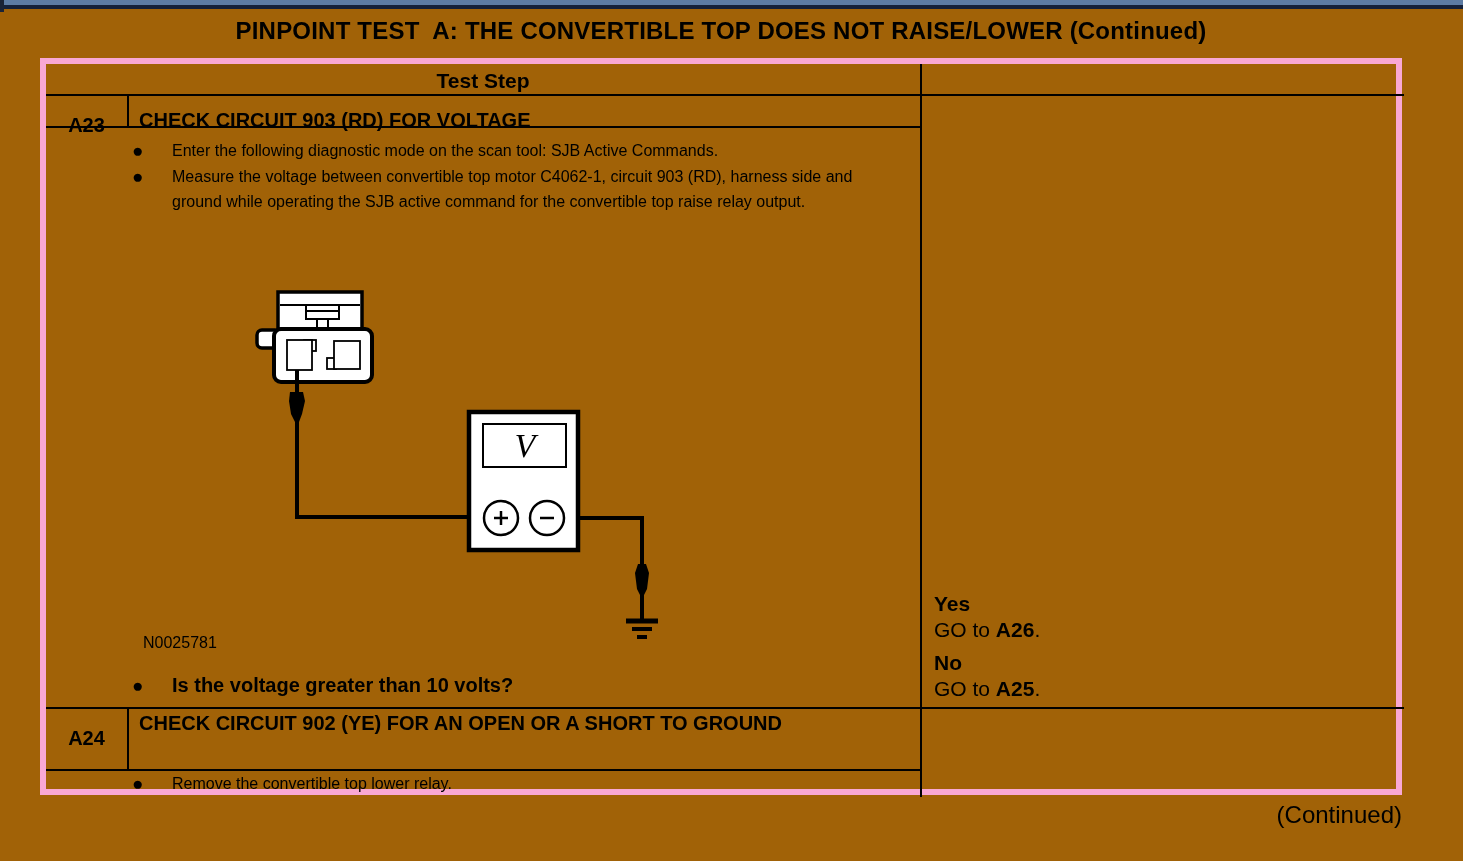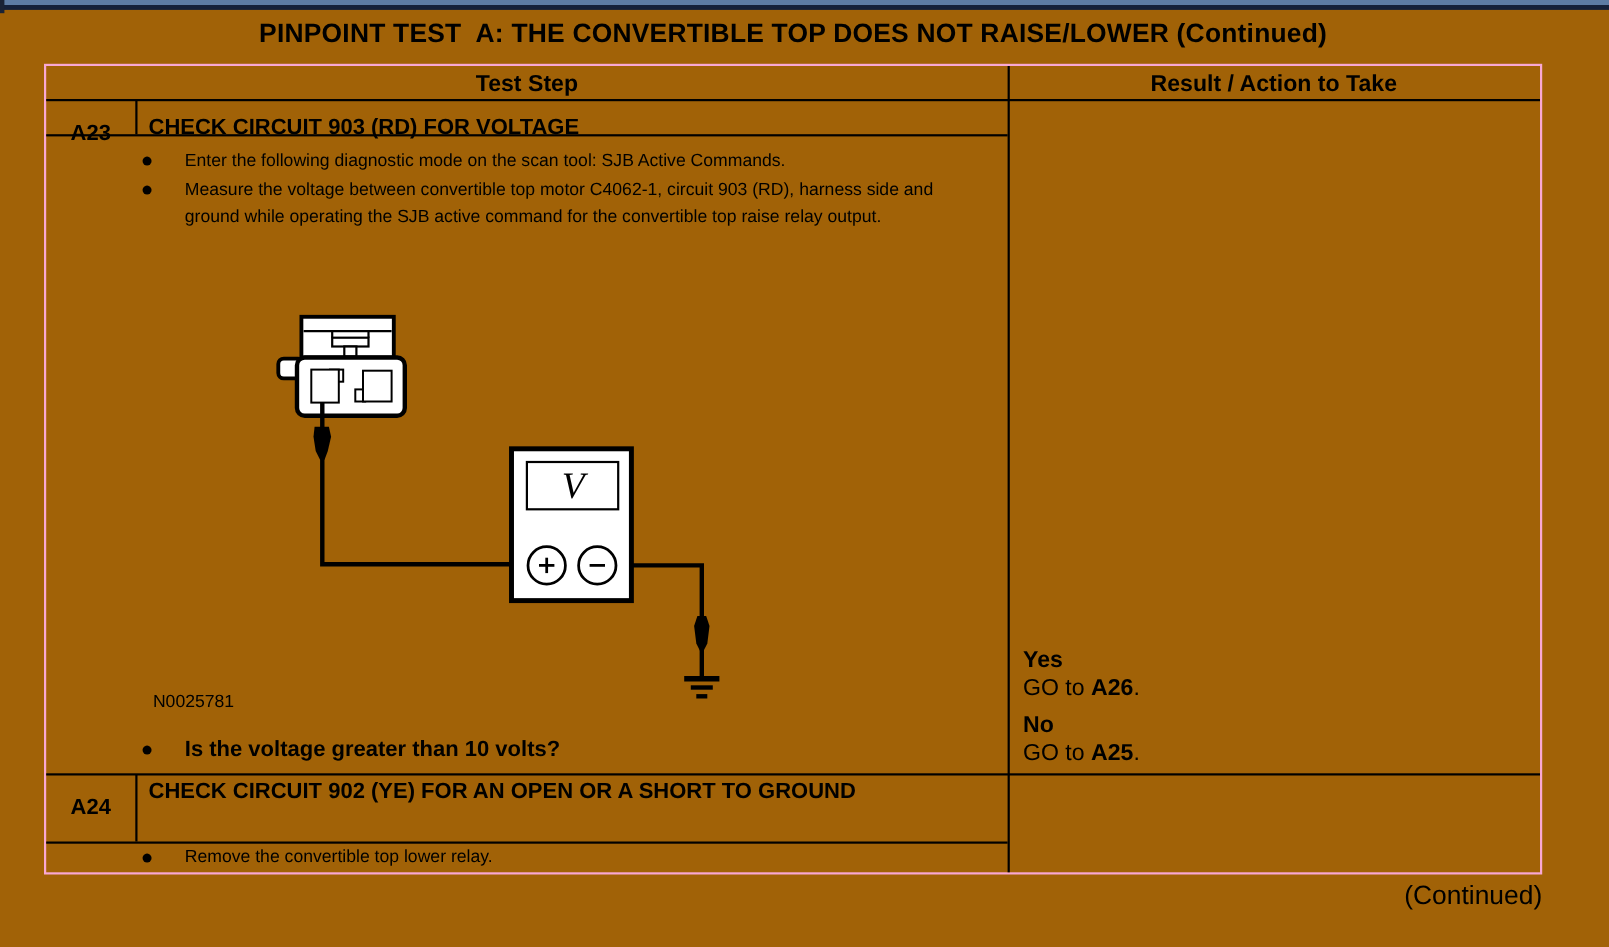--- a/index.html
+++ b/index.html
@@ -6,21 +6,21 @@
   html,body { width:1463px; height:861px; background:#ffffff; font-family:"Liberation Sans", sans-serif; color:#000; }
   .page { position:relative; width:1463px; height:861px; overflow:hidden; background:#a16207; }
 
   .topbar { position:absolute; left:0; top:0; width:1463px; height:9px;
             background:linear-gradient(to bottom, #5d7ca4 0%, #5d7ca4 52%, #15213a 52%, #15213a 100%); }
   .topbar-leftcap { position:absolute; left:0; top:0; width:4px; height:12px; background:#1a2336; }
 
   .title { position:absolute; left:0; top:17px; width:1442px; text-align:center;
            font-size:24px; font-weight:bold; white-space:pre; letter-spacing:0.2px; }
 
-  .tbl { position:absolute; left:40px; top:58px; width:1362px; height:737px; border:2px solid #f9a8d4; }
+  .tbl { position:absolute; left:40px; top:58px; width:1362px; height:737px; border:6px solid #f9a8d4; }
   .hline { position:absolute; height:0; border-top:2px solid #000; }
   .vline { position:absolute; width:0; border-left:2px solid #000; }
 
   .cell { position:absolute; }
   .hdr { font-weight:bold; font-size:21px; text-align:center; padding-top:5px; }
   .rowid { font-weight:bold; font-size:20px; text-align:center; padding-top:19px; }
   .rowtitle { font-weight:bold; font-size:20px; line-height:25px; }
 
   .steps { position:absolute; }
   .bullet-item { display:flex; margin-bottom:1px; }
@@ -51,21 +51,20 @@
 
     <div class="vline" style="left:874px; top:0; height:733px;"></div>
     <div class="hline" style="left:0; top:30px; width:1358px;"></div>
     <div class="hline" style="left:0; top:62px; width:874px;"></div>
     <div class="hline" style="left:0; top:643px; width:1358px;"></div>
     <div class="hline" style="left:0; top:705px; width:874px;"></div>
     <div class="vline" style="left:81px; top:31px; height:31px;"></div>
     <div class="vline" style="left:81px; top:644px; height:61px;"></div>
 
     <div class="cell hdr" style="left:0; top:0; width:874px; height:30px;">Test Step</div>
-    <div class="cell hdr" style="left:874px; top:0; width:484px; height:30px;">Result / Action to Take</div>
 
     <div class="cell rowid" style="left:0; top:31px; width:81px; height:31px;">A23</div>
     <div class="cell rowtitle" style="left:93px; top:44px; width:760px;">CHECK CIRCUIT 903 (RD) FOR VOLTAGE</div>
 
     <div class="steps" style="left:86px; top:74px; width:760px;">
       <div class="bullet-item">
         <span class="dot">●</span>
         <span class="btext" style="width:712px;">Enter the following diagnostic mode on the scan tool: SJB Active Commands.</span>
       </div>
       <div class="bullet-item">

